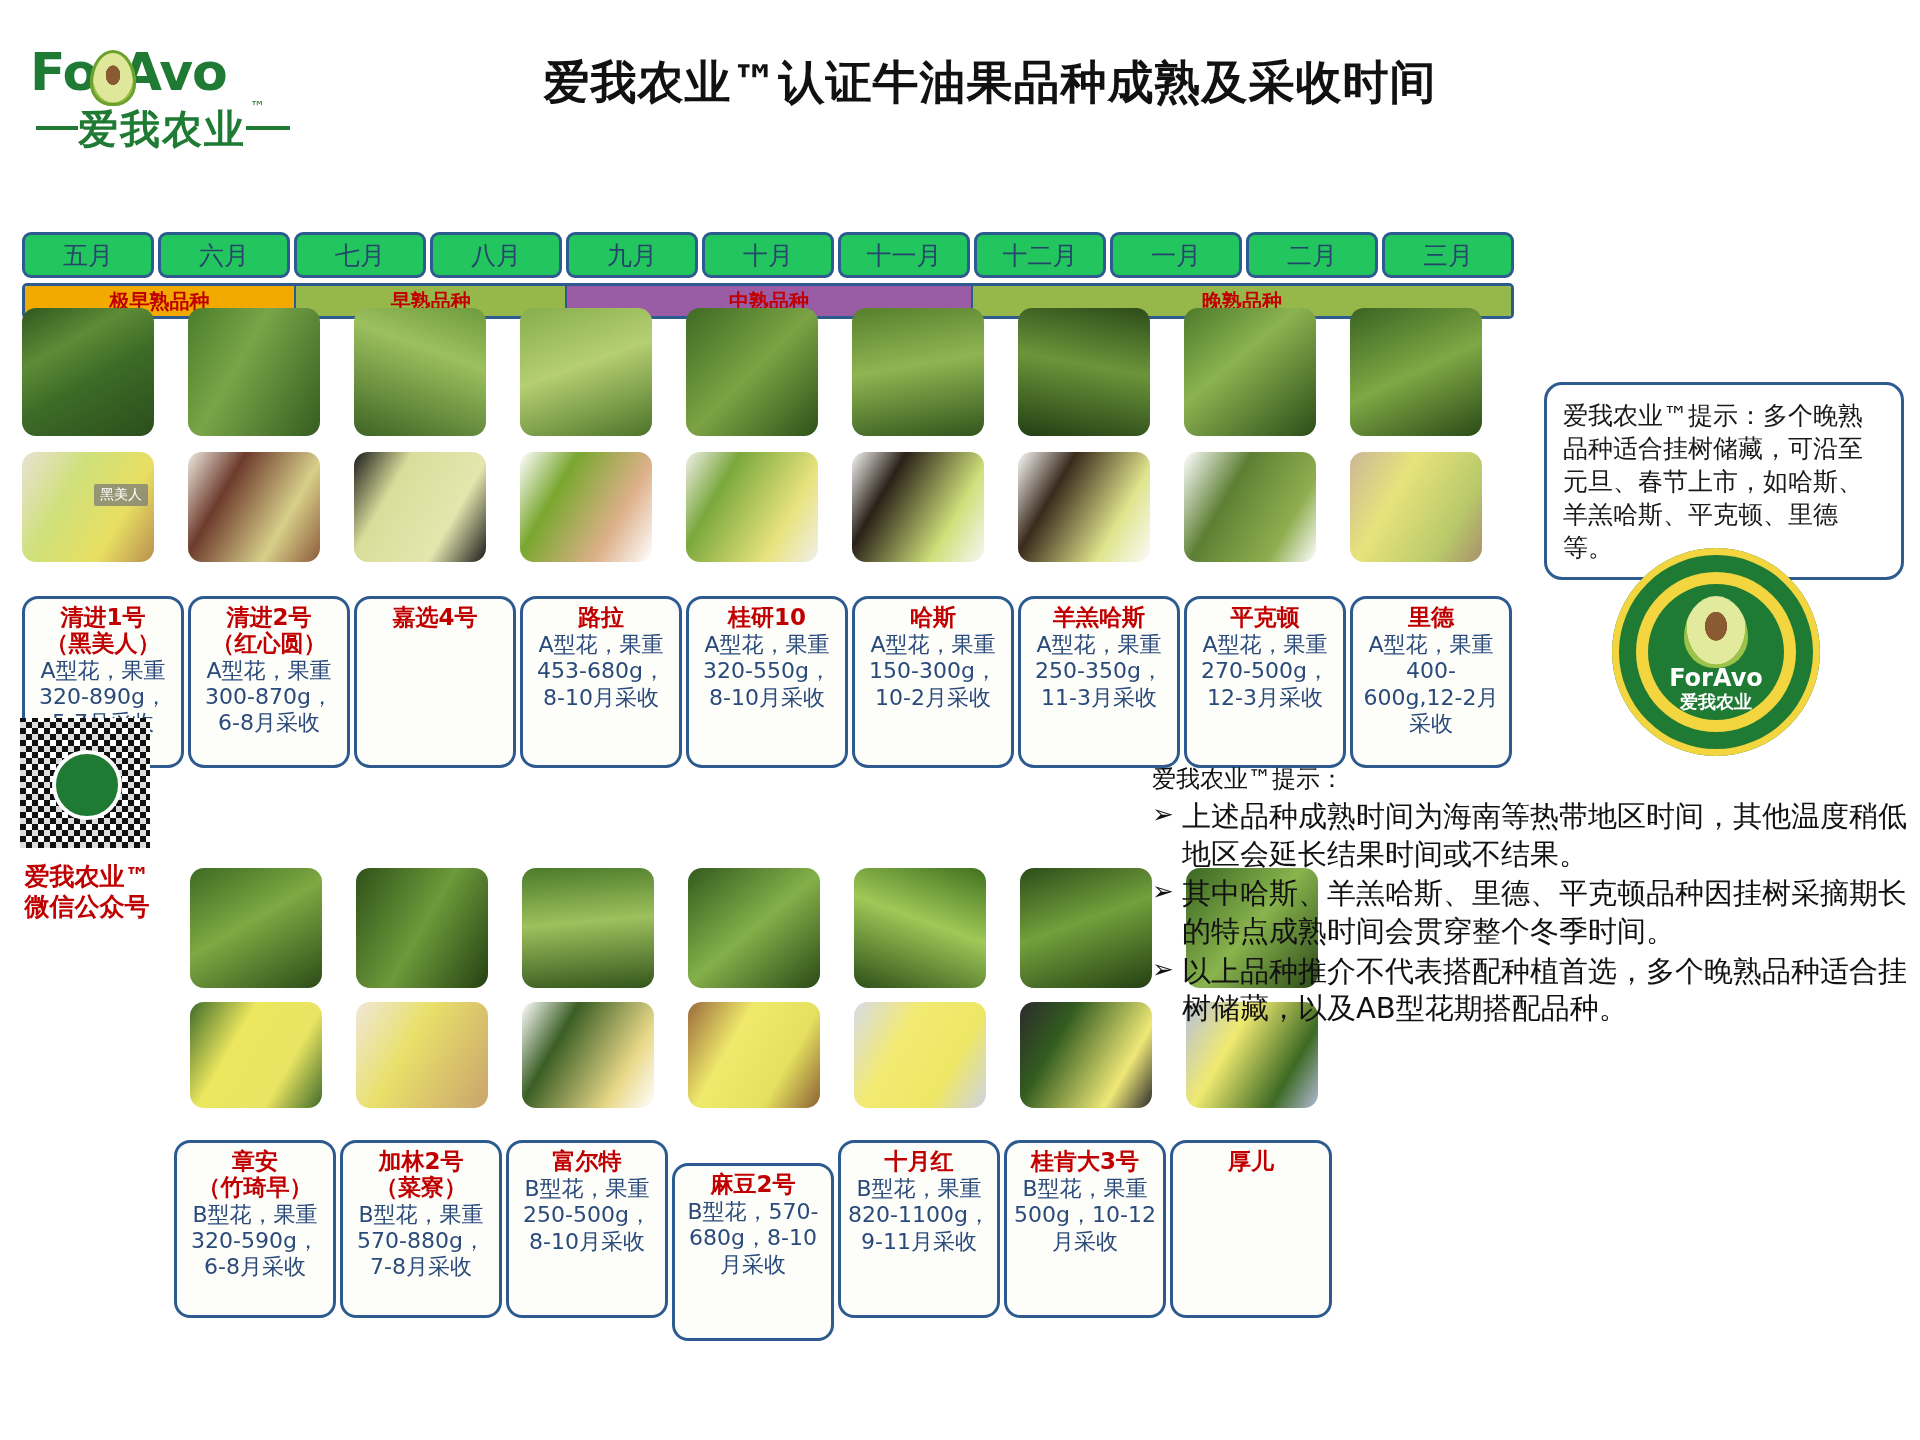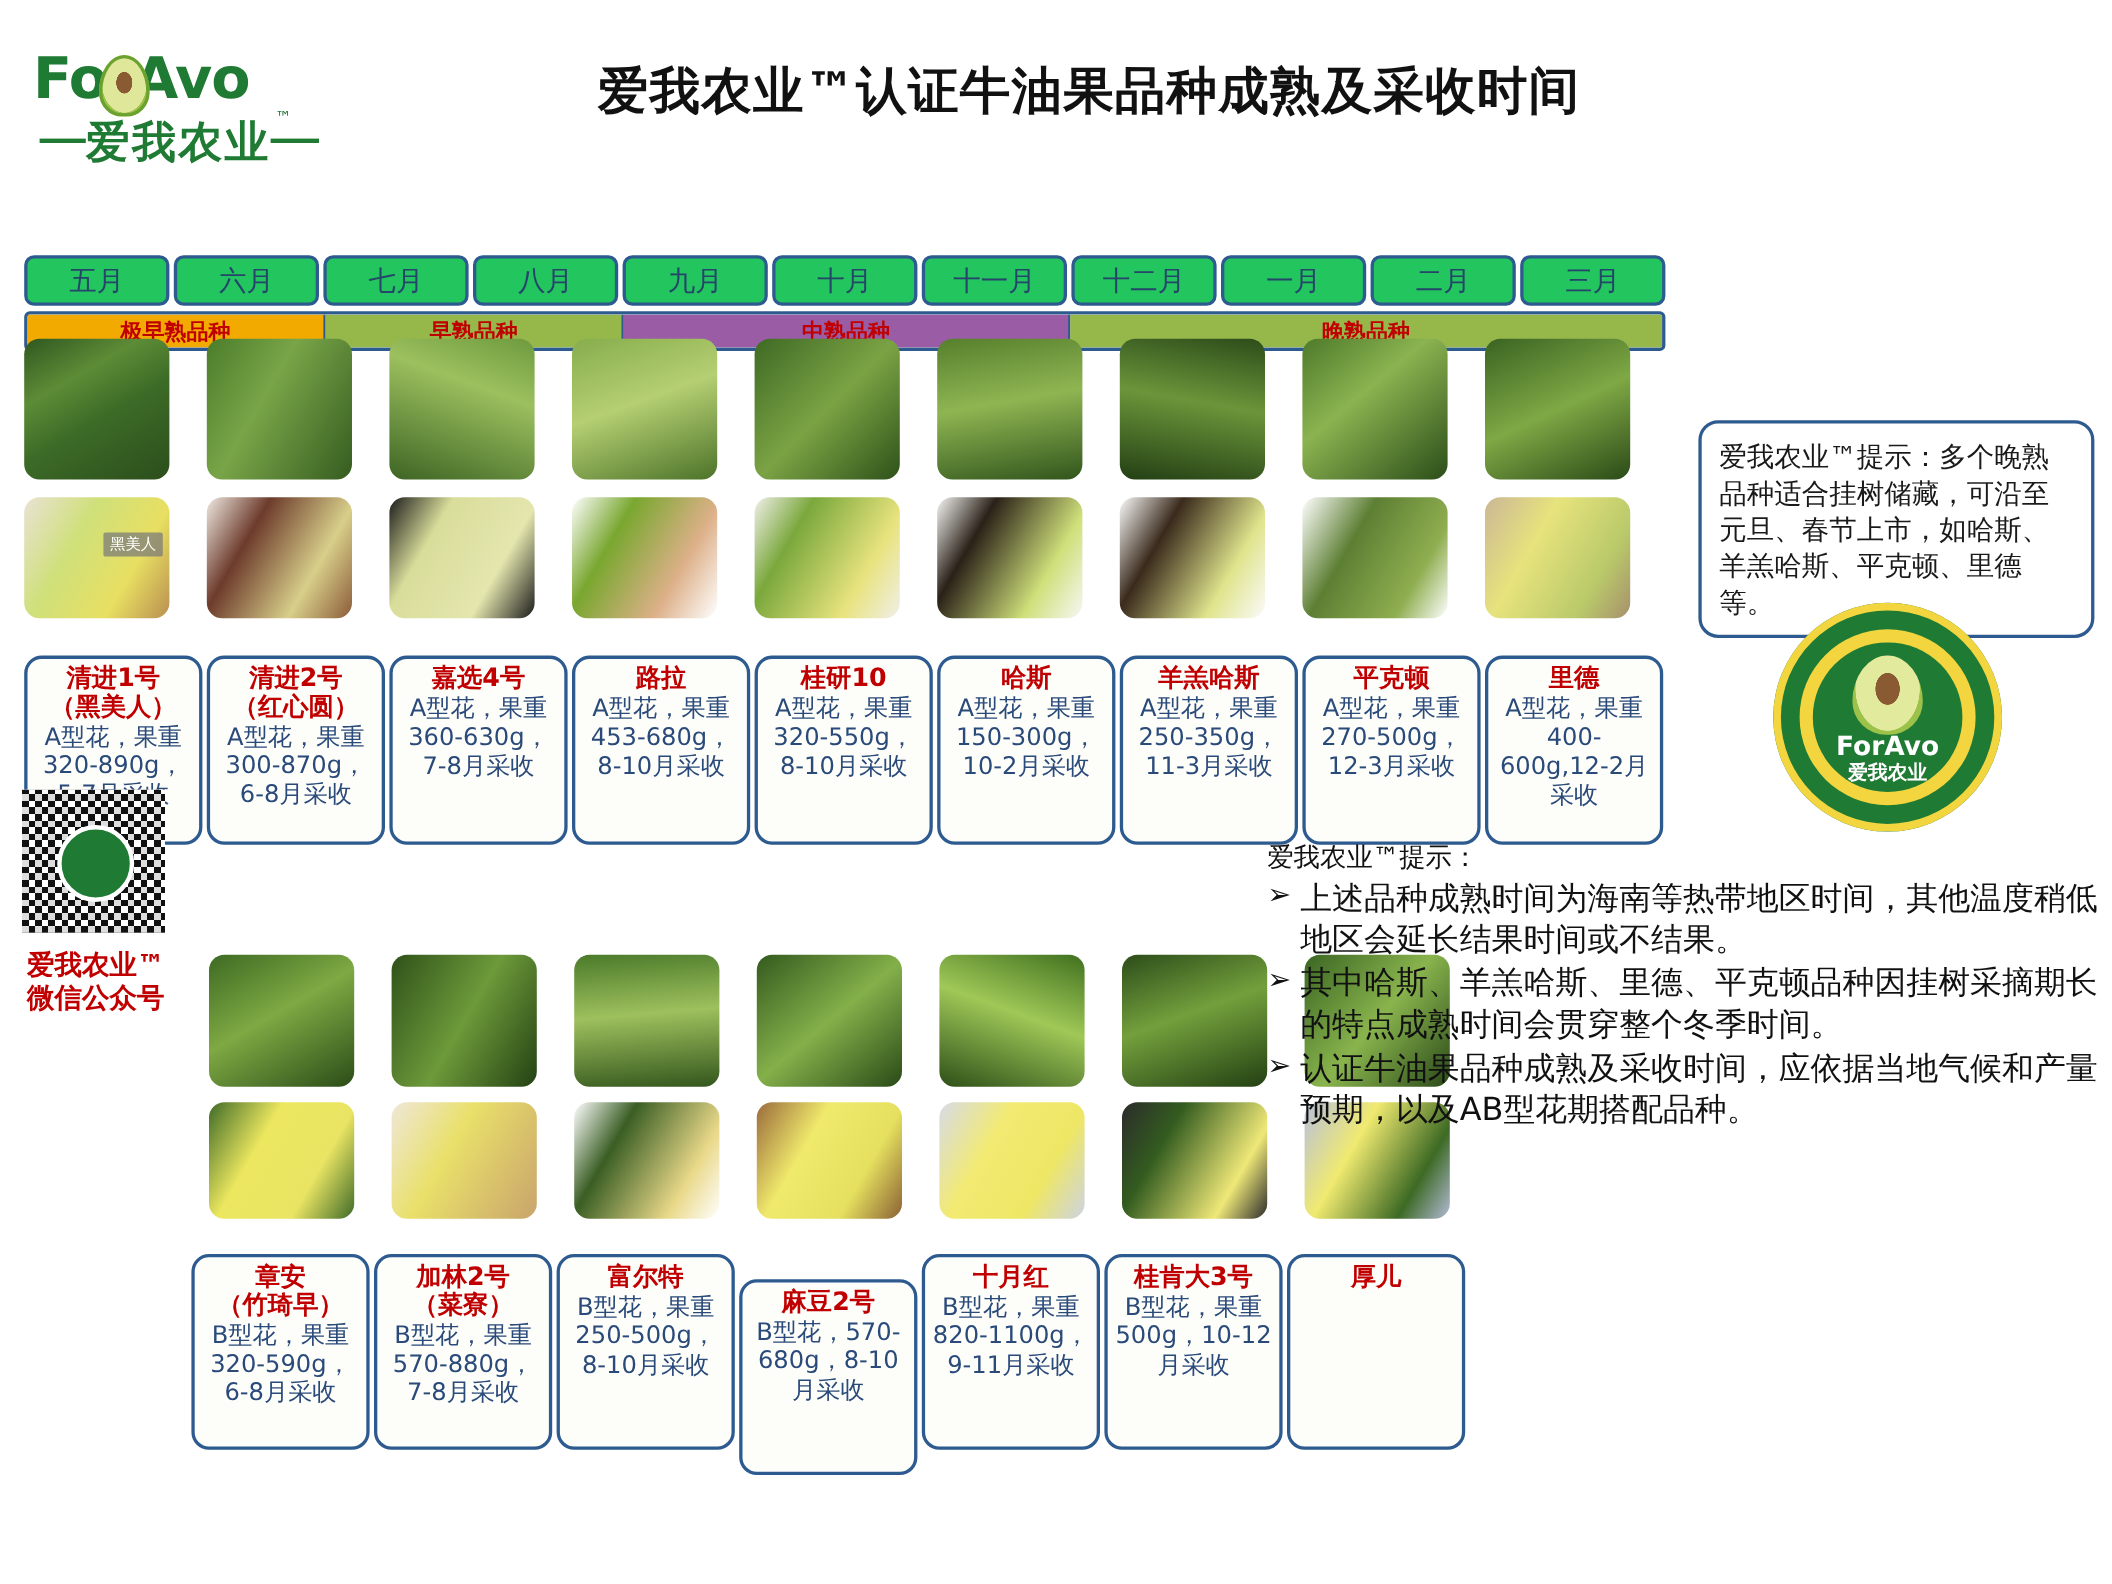--- a/index.html
+++ b/index.html
@@ -183,21 +183,20 @@
       <div class="card-sub">（黑美人）</div>
       <div class="card-desc">A型花，果重320-890g，5-7月采收</div>
     </div>
     <div class="card" style="left: 188px; top: 596px; width: 162px; min-height: 172px;">
       <div class="card-title">清进2号</div>
       <div class="card-sub">（红心圆）</div>
       <div class="card-desc">A型花，果重300-870g，6-8月采收</div>
     </div>
     <div class="card" style="left: 354px; top: 596px; width: 162px; min-height: 172px;">
       <div class="card-title">嘉选4号</div>
-      <div class="card-desc">A型花，果重360-630g，7-8月采收</div>
     </div>
     <div class="card" style="left: 520px; top: 596px; width: 162px; min-height: 172px;">
       <div class="card-title">路拉</div>
       <div class="card-desc">A型花，果重453-680g，8-10月采收</div>
     </div>
     <div class="card" style="left: 686px; top: 596px; width: 162px; min-height: 172px;">
       <div class="card-title">桂研10</div>
       <div class="card-desc">A型花，果重320-550g，8-10月采收</div>
     </div>
     <div class="card" style="left: 852px; top: 596px; width: 162px; min-height: 172px;">
@@ -289,16 +288,16 @@
       <div class="note-item">
         <span class="note-bullet">➢</span>
         <span class="note-text">上述品种成熟时间为海南等热带地区时间，其他温度稍低地区会延长结果时间或不结果。</span>
       </div>
       <div class="note-item">
         <span class="note-bullet">➢</span>
         <span class="note-text">其中哈斯、羊羔哈斯、里德、平克顿品种因挂树采摘期长的特点成熟时间会贯穿整个冬季时间。</span>
       </div>
       <div class="note-item">
         <span class="note-bullet">➢</span>
-        <span class="note-text">认证牛油果品种成熟及采收时间，应依据当地气候和产量预期，以及AB型花期搭配品种。</span>
+        <span class="note-text">以上品种推介不代表搭配种植首选，多个晚熟品种适合挂树储藏，以及AB型花期搭配品种。</span>
       </div>
     </div>
 </div>
 
 </body></html>

